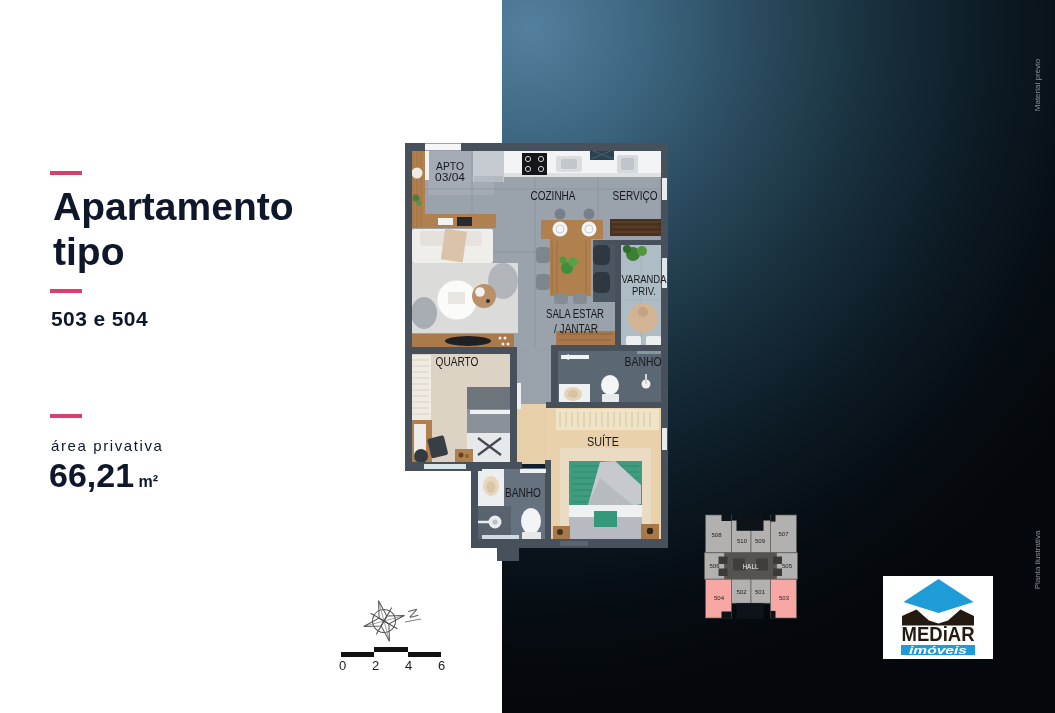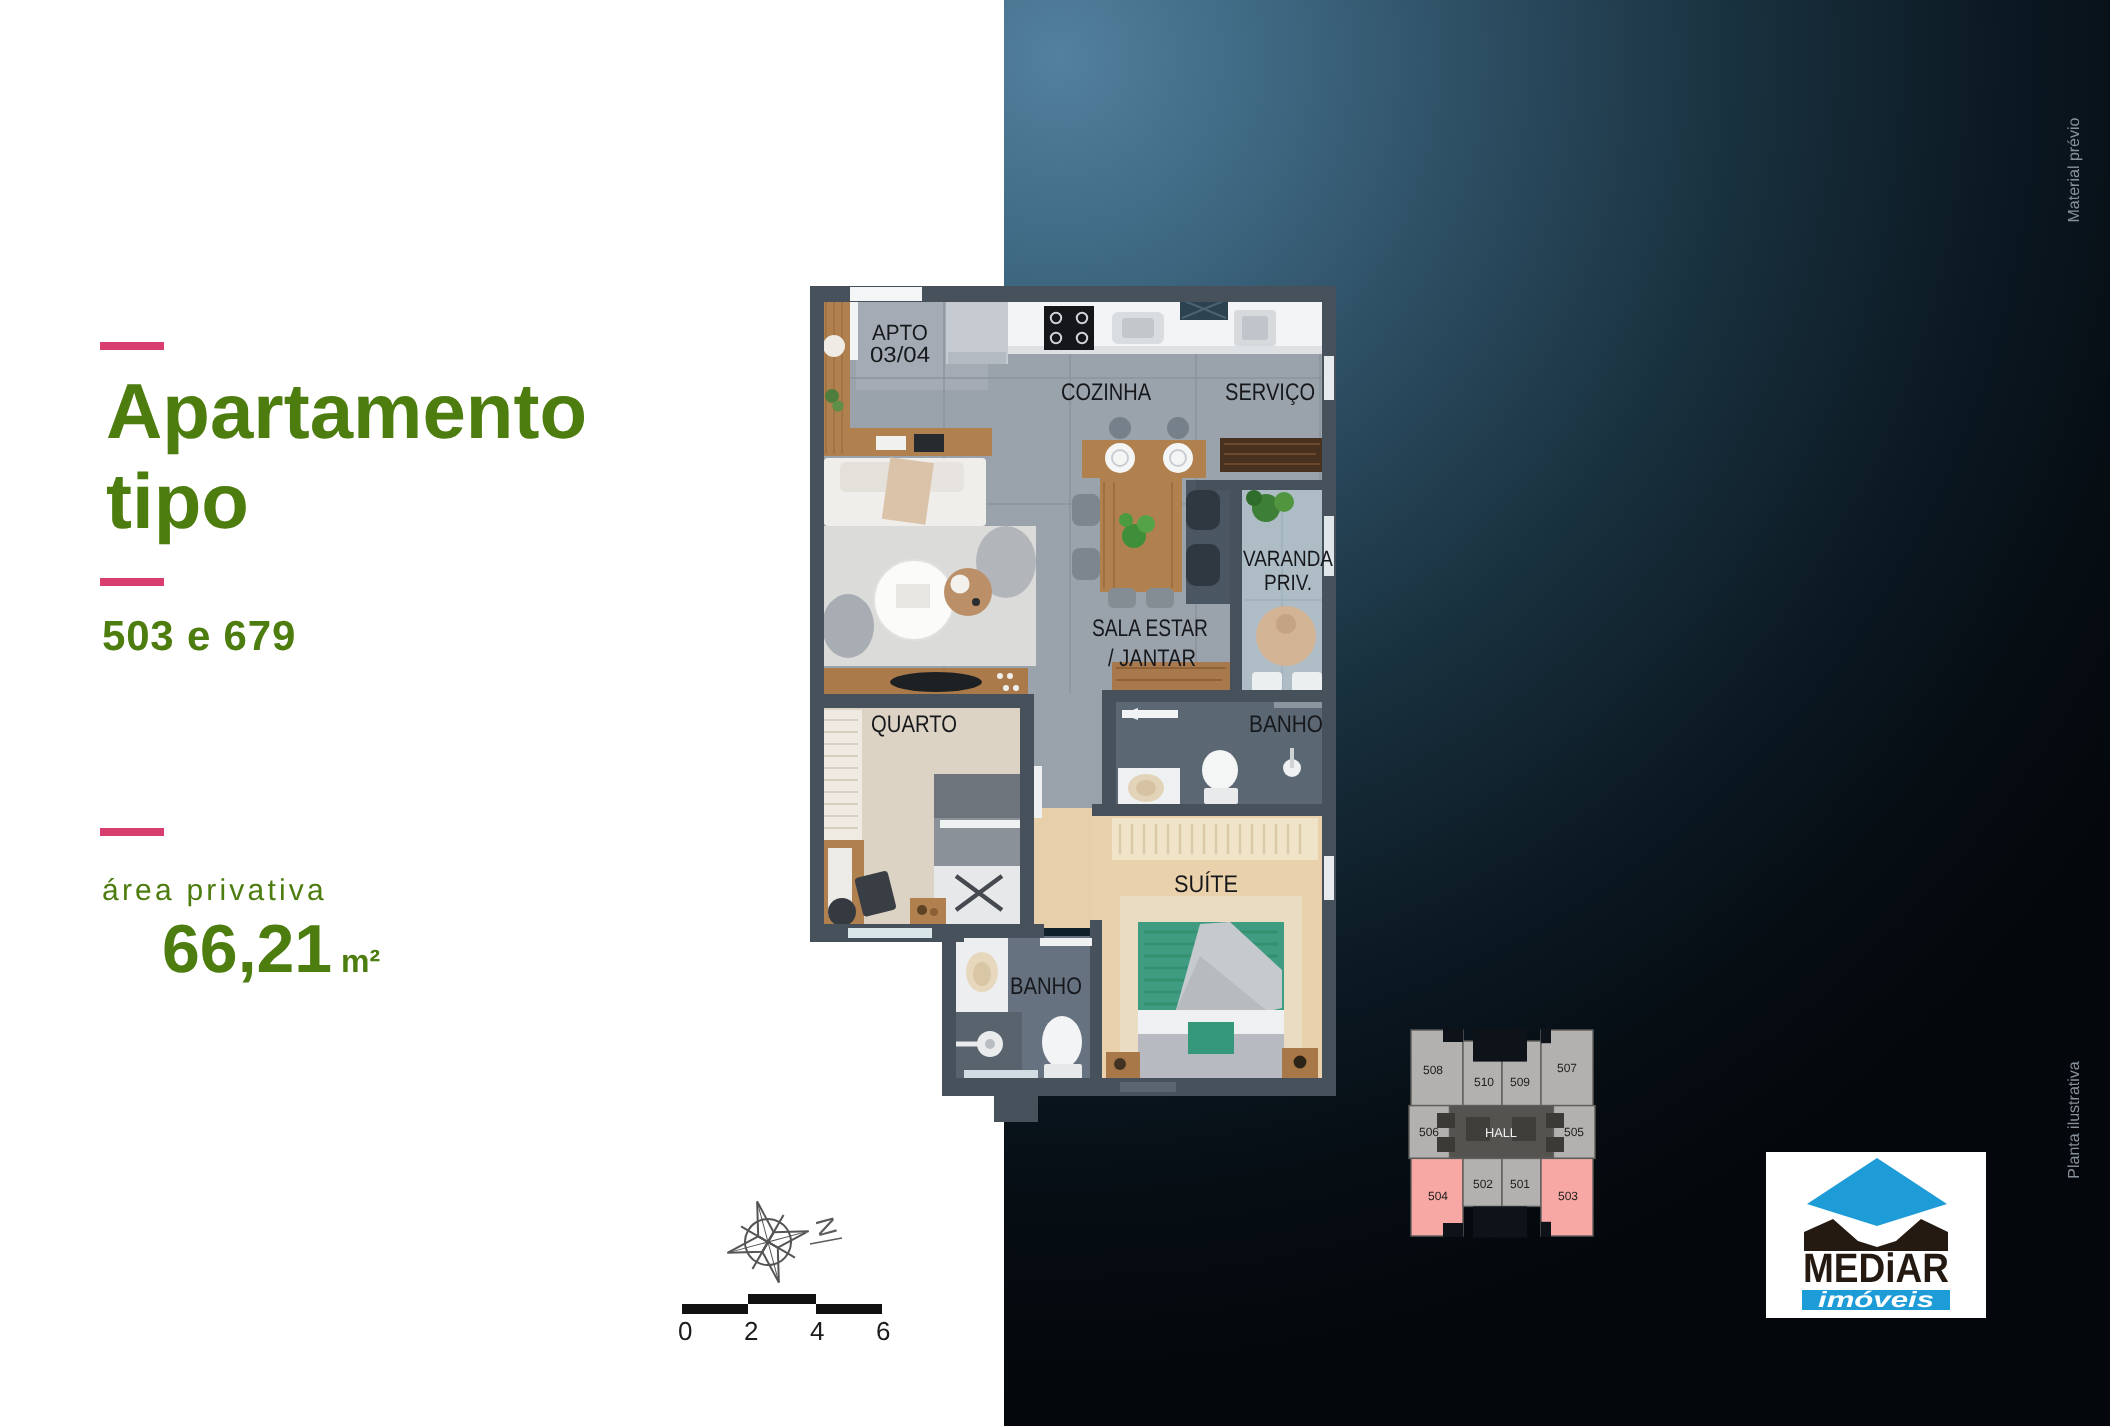--- a/index.html
+++ b/index.html
@@ -1,38 +1,38 @@
 <!DOCTYPE html>
 <html><head>
 <meta charset="utf-8">
 <style>
   html,body{margin:0;padding:0;}
   body{width:1055px;height:713px;position:relative;overflow:hidden;background:#ffffff;font-family:"Liberation Sans",sans-serif;}
   .abs{position:absolute;}
-  .pink{color:#4d7c0f;}
+  .pink{color:#0f172a;}
 </style>
 </head>
 <body>
 
 <div class="abs" id="darkbg" style="left:502px;top:0;width:553px;height:713px;background:
  radial-gradient(120% 95% at 5% 4%, #53809e 0%, #3e6882 16%, #2a4a5e 34%, #18303d 52%, #0c1a24 70%, #060d13 85%, #04070b 100%);"></div>
 
 <div class="abs" style="left:50px;top:171px;width:32px;height:4px;background:#d83e6e;"></div>
 
 <div class="abs pink" style="left:53px;top:184px;font-size:39px;font-weight:bold;line-height:45px;letter-spacing:0px;">Apartamento<br>tipo</div>
 
 <div class="abs" style="left:50px;top:289px;width:32px;height:4px;background:#d83e6e;"></div>
 
-<div class="abs pink" style="left:51px;top:307px;font-size:21px;font-weight:bold;letter-spacing:0.4px;">503 e 679</div>
+<div class="abs pink" style="left:51px;top:307px;font-size:21px;font-weight:bold;letter-spacing:0.4px;">503 e 504</div>
 
 <div class="abs" style="left:50px;top:414px;width:32px;height:4px;background:#d83e6e;"></div>
 
 <div class="abs pink" style="left:51px;top:437px;font-size:15px;font-weight:normal;letter-spacing:1.6px;">área privativa</div>
 
-<div class="abs pink" style="left:49px;top:456px;font-size:34px;font-weight:bold;margin-left:32px;">66,21<span style="font-size:16px;font-weight:bold;"> m²</span></div>
+<div class="abs pink" style="left:49px;top:456px;font-size:34px;font-weight:bold;">66,21<span style="font-size:16px;font-weight:bold;"> m²</span></div>
 
 <svg class="abs" id="plan" style="left:403px;top:141px;" width="270" height="425" viewBox="403 141 270 425">
 
 <g>
 <rect x="409" y="148" width="256" height="201" fill="#9aa2ab"></rect>
 <rect x="428" y="151" width="66" height="44" fill="#a4abb4"></rect>
 <rect x="514" y="347" width="42" height="60" fill="#99a1aa"></rect>
 <g stroke="#8b939c" stroke-width="0.7">
 <line x1="409" y1="189" x2="665" y2="189"></line>
         <line x1="409" y1="252" x2="617" y2="252"></line>

